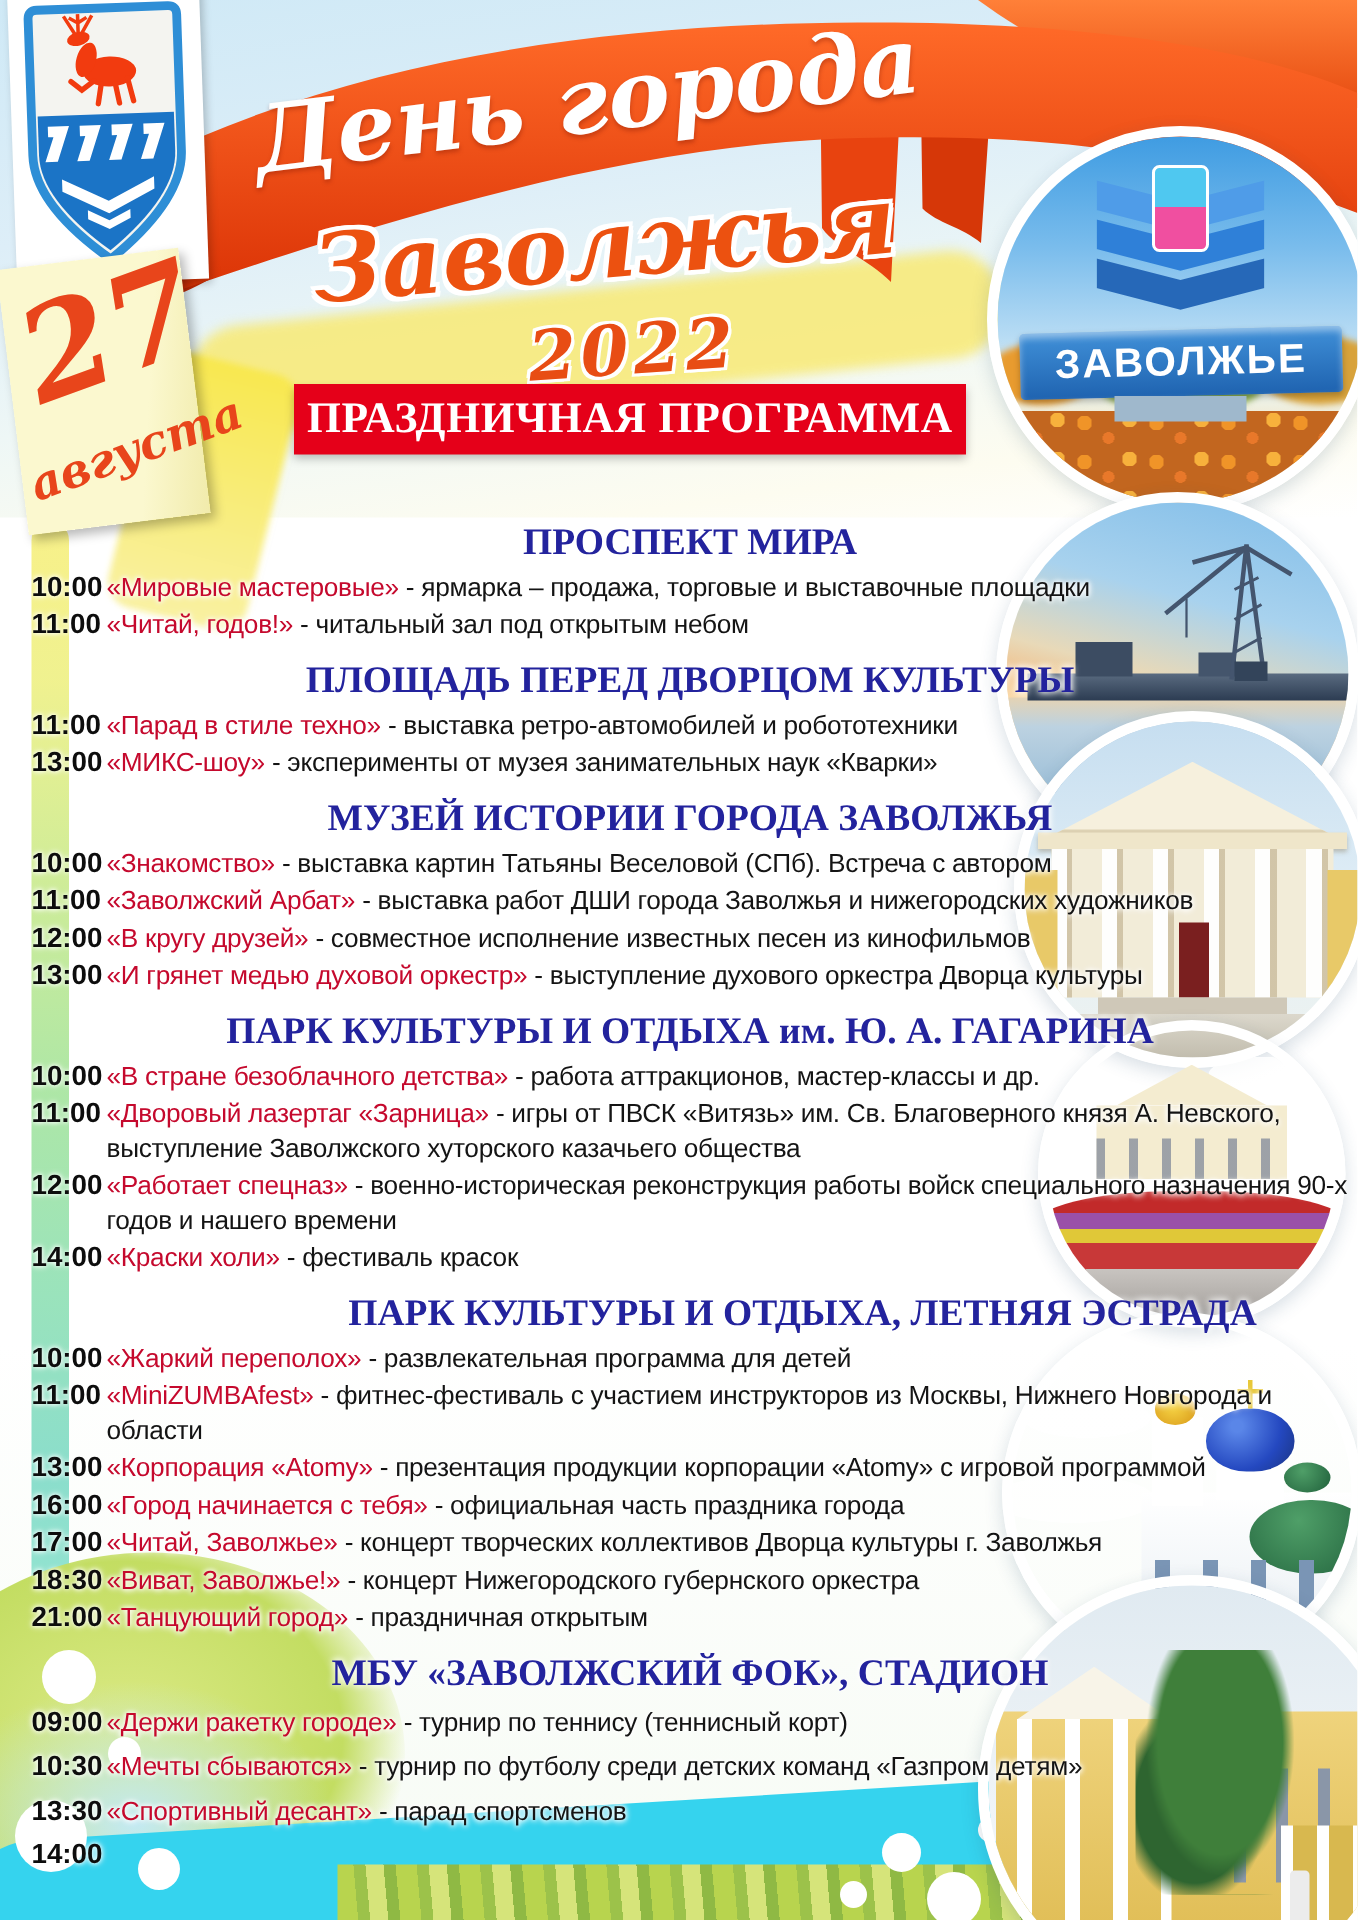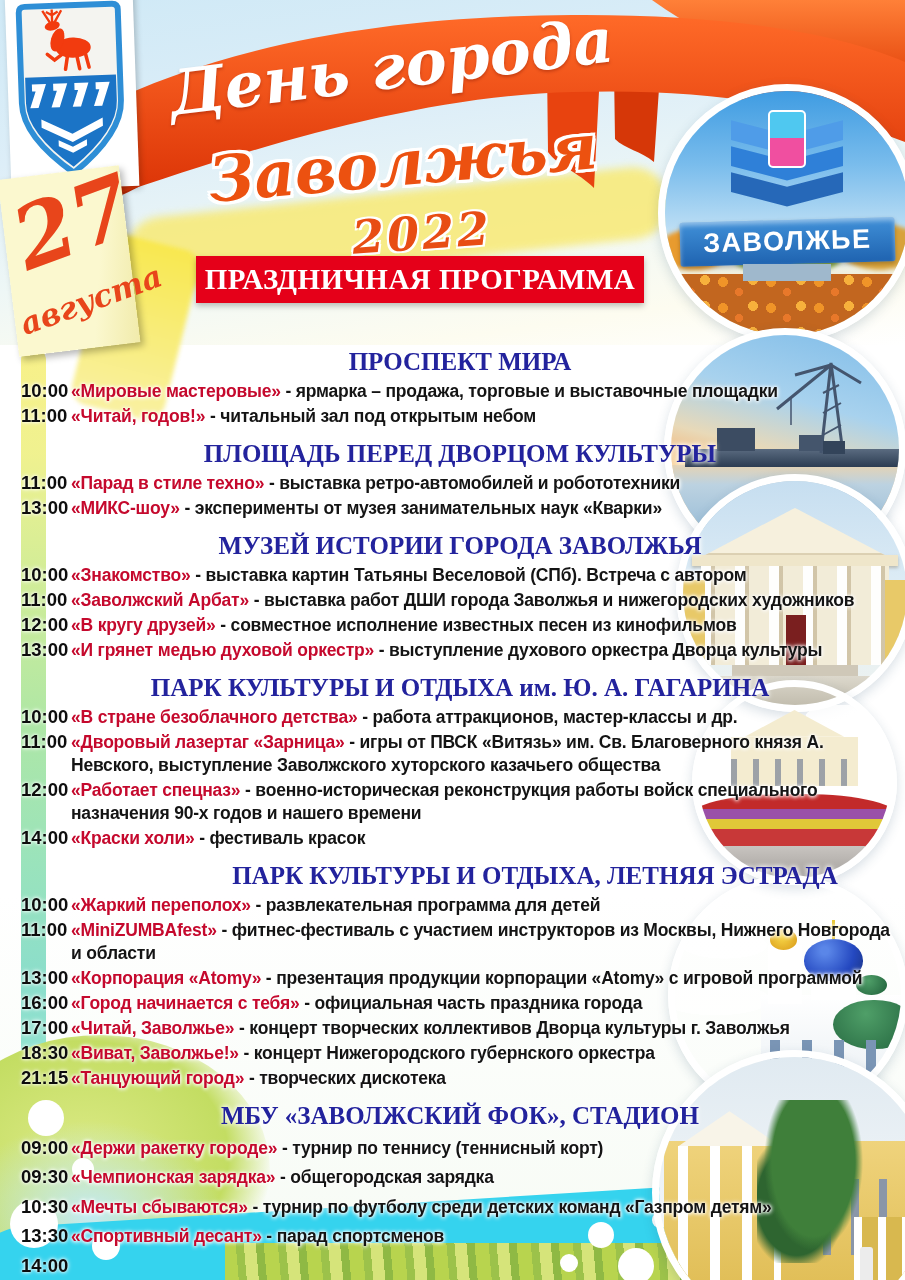--- a/index.html
+++ b/index.html
@@ -151,21 +151,21 @@
   .p6 .statue{right:21%;bottom:15%;width:5%;height:15%;background:#ececec;border-radius:3px;}
   
   .schedule{position:absolute;left:0;top:336px;width:905px;z-index:5;}
   .section-title{width:920px;margin:12px 0 4px;text-align:center;
     font-family:"Liberation Serif",serif;font-weight:bold;font-size:25px;color:#23239d;
     text-shadow:0 0 4px #fff,0 0 6px #fff;}
   .shift .section-title{transform:translateX(75px);}
   .event{display:flex;margin:2px 0;padding-left:12px;}
   .time{flex:none;width:50px;padding-left:9px;font-weight:bold;font-size:18.5px;color:#0d0d0d;
     text-shadow:0 0 3px #fff,0 0 5px #fff;}
-  .etext{flex:1;font-weight:bold;font-size:17.5px;line-height:23px;color:#141414;letter-spacing:-0.2px;
+  .etext{flex:1;font-weight:normal;font-size:17.5px;line-height:23px;color:#141414;letter-spacing:-0.2px;
     padding-right:2px;text-shadow:0 0 3px #fff,0 0 5px #fff,0 1px 4px #fff;}
   .etitle{color:#c5092d;}
   .loose .event{margin:6.5px 0;}
 </style>
 </head>
 <body>
 
 <div class="poster">
 
   <div class="sky-top"></div>
@@ -404,36 +404,32 @@
       </div>
       <div class="event">
         <div class="time">17:00</div>
         <div class="etext"><span class="etitle">«Читай, Заволжье»</span> <span>- концерт творческих коллективов Дворца культуры г. Заволжья</span></div>
       </div>
       <div class="event">
         <div class="time">18:30</div>
         <div class="etext"><span class="etitle">«Виват, Заволжье!»</span> <span>- концерт Нижегородского губернского оркестра</span></div>
       </div>
       <div class="event">
-        <div class="time">21:15</div>
-        <div class="etext"><span class="etitle">«Танцующий город»</span> <span>- творческих дискотека</span></div>
+        <div class="time">21:00</div>
+        <div class="etext"><span class="etitle">«Танцующий город»</span> <span>- праздничная открытым</span></div>
       </div>
     </div>
 
     <div class="section loose">
       <div class="section-title">МБУ «ЗАВОЛЖСКИЙ ФОК», СТАДИОН</div>
       <div class="event">
         <div class="time">09:00</div>
         <div class="etext"><span class="etitle">«Держи ракетку городе»</span> <span>- турнир по теннису (теннисный корт)</span></div>
       </div>
       <div class="event">
-        <div class="time">09:30</div>
-        <div class="etext"><span class="etitle">«Чемпионская зарядка»</span> <span>- общегородская зарядка</span></div>
-      </div>
-      <div class="event">
         <div class="time">10:30</div>
         <div class="etext"><span class="etitle">«Мечты сбываются»</span> <span>- турнир по футболу среди детских команд «Газпром детям»</span></div>
       </div>
       <div class="event">
         <div class="time">13:30</div>
         <div class="etext"><span class="etitle">«Спортивный десант»</span> <span>- парад спортсменов</span></div>
       </div>
       <div class="event">
         <div class="time">14:00</div>
         <div class="etext"> </div>

